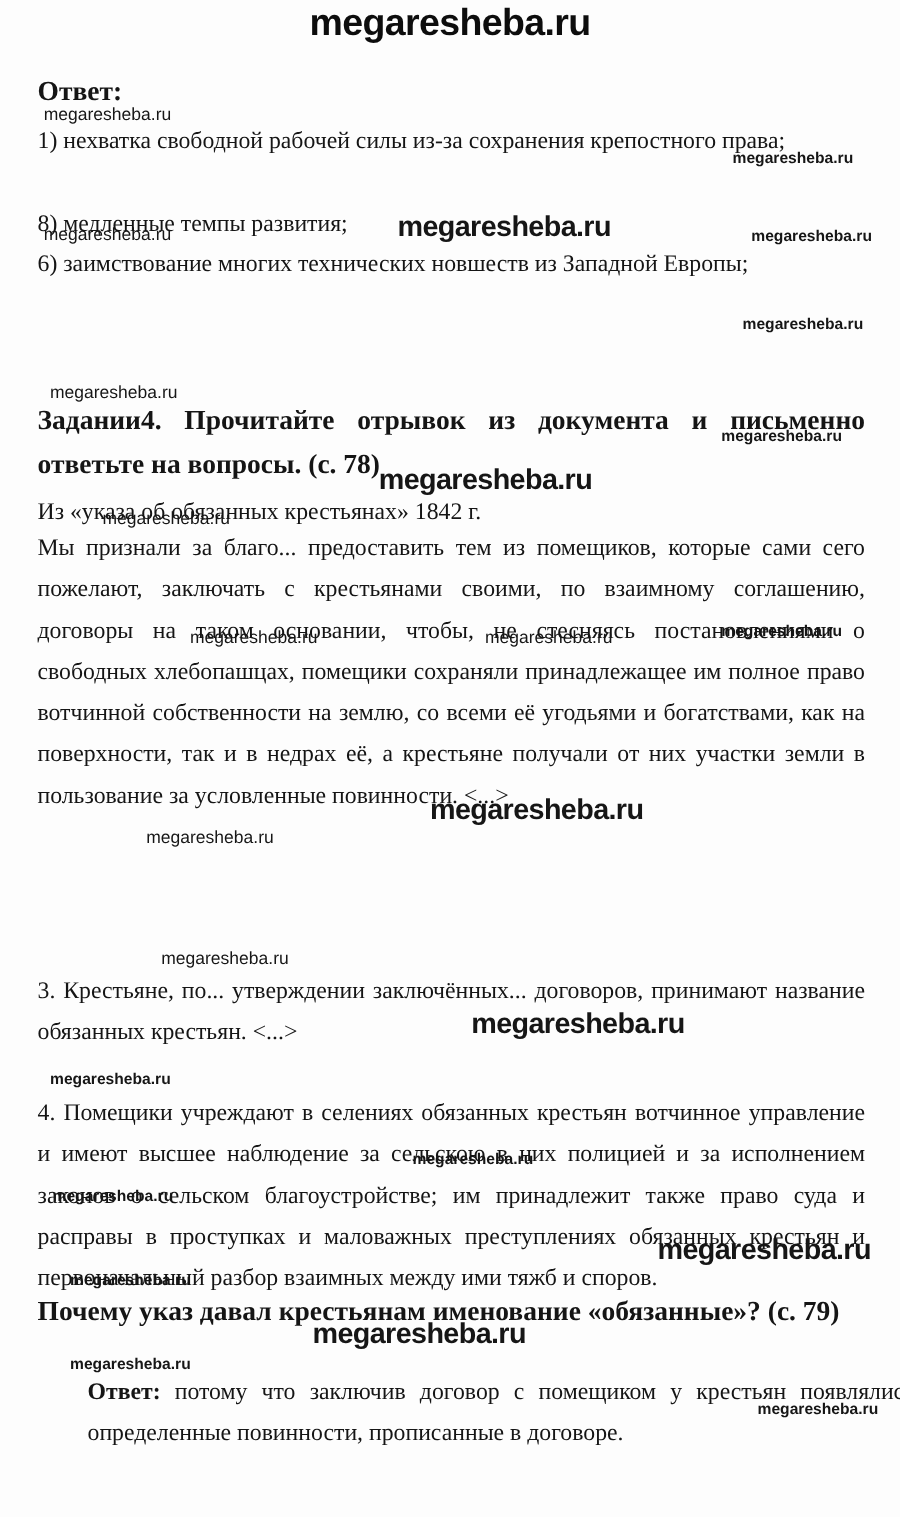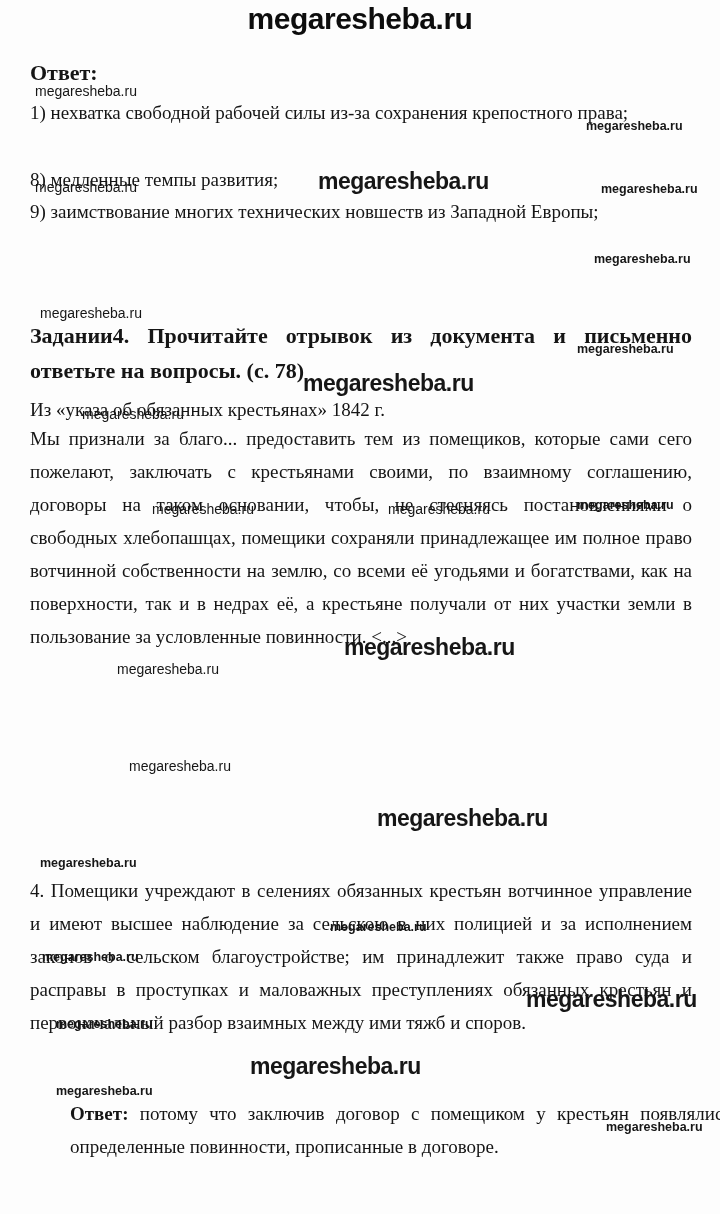--- a/index.html
+++ b/index.html
@@ -48,28 +48,30 @@
 </head>
 <body>
 
 <div class="page">
 
   <div class="brand-top">megaresheba.ru</div>
 
   <div class="blk lbl" style="top:61px;">Ответ:</div>
   <p class="blk" style="top:96px;">1) нехватка свободной рабочей силы из-за сохранения крепостного права;</p>
   <p class="blk" style="top:163px;">8) медленные темпы развития;</p>
-  <p class="blk" style="top:195px;">9) заимствование многих технических новшеств из Западной Европы;</p>
+  <p class="blk" style="top:195px;">6) заимствование многих технических новшеств из Западной Европы;</p>
 
   <h2 class="blk head" style="top:318px;">Задании4. Прочитайте отрывок из документа и письменно ответьте на вопросы. (с. 78)</h2>
 
   <div class="blk doc-title" style="top:393px;">Из «указа об обязанных крестьянах» 1842 г.</div>
   <p class="blk" style="top:422px;">Мы признали за благо... предоставить тем из помещиков, которые сами сего пожелают, заключать с крестьянами своими, по взаимному соглашению, договоры на таком основании, чтобы, не стесняясь постановлениями о свободных хлебопашцах, помещики сохраняли принадлежащее им полное право вотчинной собственности на землю, со всеми её угодьями и богатствами, как на поверхности, так и в недрах её, а крестьяне получали от них участки земли в пользование за условленные повинности. &lt;...&gt;</p>
+  <p class="blk" style="top:776px;">3. Крестьяне, по... утверждении заключённых... договоров, принимают название обязанных крестьян. &lt;...&gt;</p>
   <p class="blk" style="top:874px;">4. Помещики учреждают в селениях обязанных крестьян вотчинное управление и имеют высшее наблюдение за сельскою в них полицией и за исполнением законов о сельском благоустройстве; им принадлежит также право суда и расправы в проступках и маловажных преступлениях обязанных крестьян и первоначальный разбор взаимных между ими тяжб и споров.</p>
 
+  <h2 class="blk head ln2" style="top:1031px;">Почему указ давал крестьянам именование «обязанные»? (с. 79)</h2>
 
   <p class="blk" style="top:1097px;margin-left:40px;"><b>Ответ:</b> <span>потому что заключив договор с помещиком у крестьян появлялись определенные повинности, прописанные в договоре.</span></p>
 
 
   <div class="wm wm-s" style="left:35px;  top:83px;">megaresheba.ru</div>
   <div class="wm wm-s" style="left:35px;  top:179px;">megaresheba.ru</div>
   <div class="wm wm-s" style="left:40px;  top:305px;">megaresheba.ru</div>
   <div class="wm wm-s" style="left:82px;  top:406px;">megaresheba.ru</div>
   <div class="wm wm-s" style="left:152px; top:501px;">megaresheba.ru</div>
   <div class="wm wm-s" style="left:388px; top:501px;">megaresheba.ru</div>

